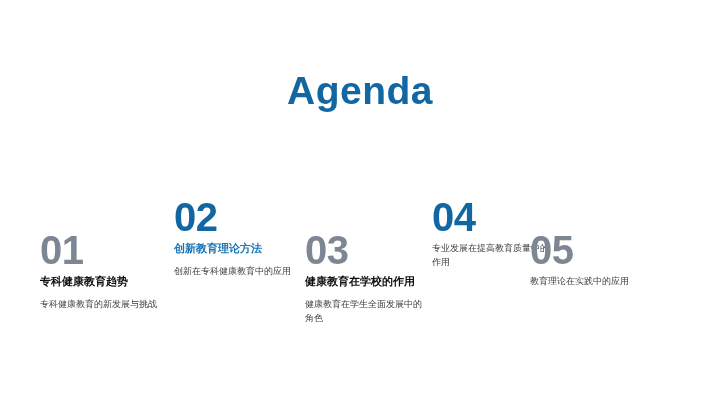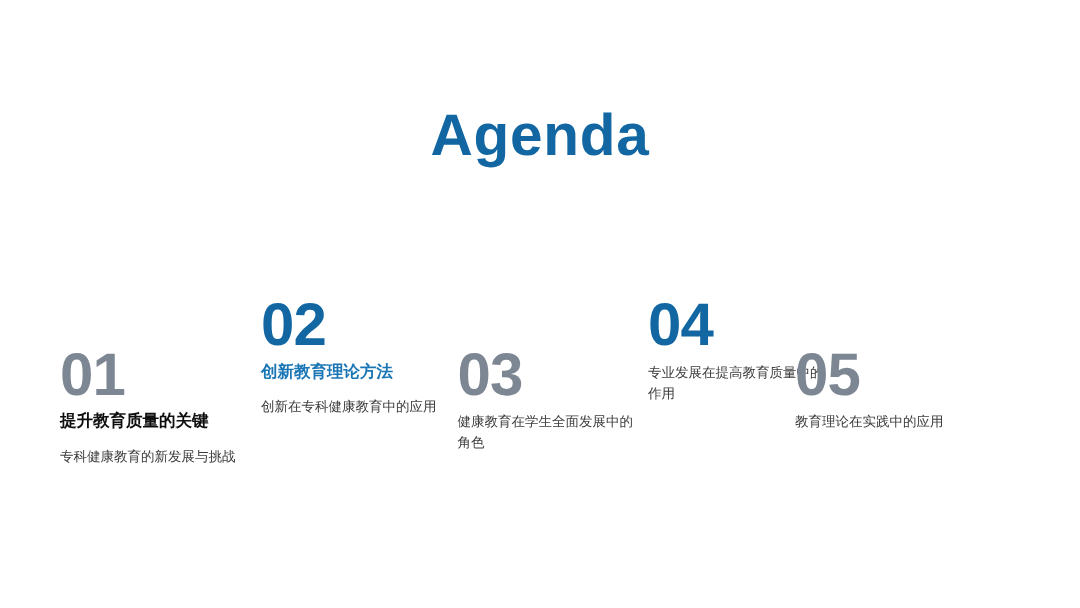--- a/index.html
+++ b/index.html
@@ -94,32 +94,33 @@
 <body>
 
 <div class="slide">
 
   <div class="slide-title">Agenda</div>
 
   <div class="agenda-row">
 
     <div class="agenda-item col-1 variant-gray">
       <div class="item-number">01</div>
-      <div class="item-title">提升教育质量的关键</div>
+      <div class="item-title">专科健康教育趋势</div>
       <div class="item-desc">专科健康教育的新发展与挑战</div>
     </div>
 
     <div class="agenda-item col-2 variant-blue">
       <div class="item-number">02</div>
       <div class="item-title">创新教育理论方法</div>
       <div class="item-desc">创新在专科健康教育中的应用</div>
     </div>
 
     <div class="agenda-item col-3 variant-gray">
       <div class="item-number">03</div>
+      <div class="item-title">健康教育在学校的作用</div>
       <div class="item-desc">健康教育在学生全面发展中的角色</div>
     </div>
 
     <div class="agenda-item col-4 variant-blue">
       <div class="item-number">04</div>
       <div class="item-desc">专业发展在提高教育质量中的作用</div>
     </div>
 
     <div class="agenda-item col-5 variant-gray">
       <div class="item-number">05</div>

